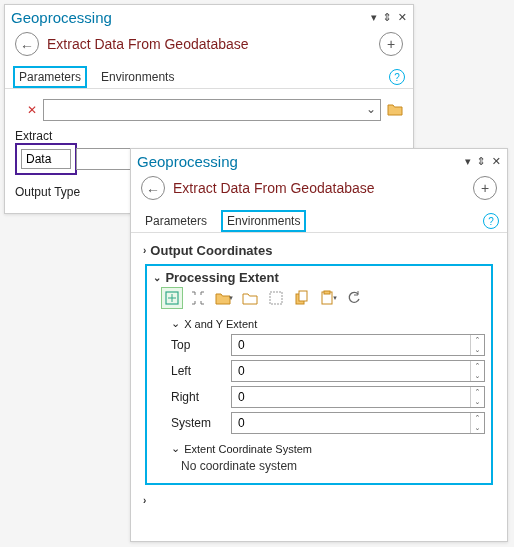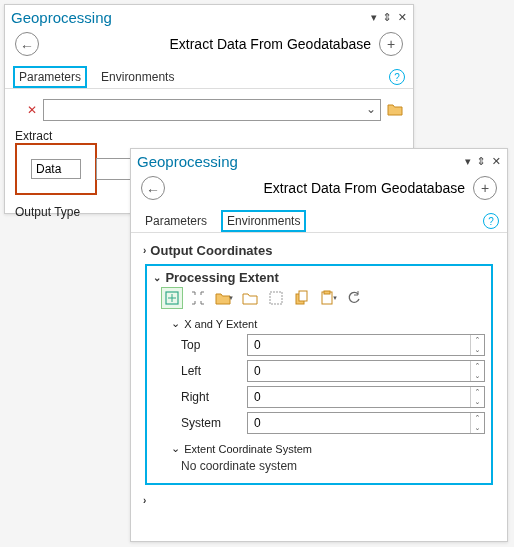--- a/index.html
+++ b/index.html
@@ -6,49 +6,49 @@
 body { background: #f5f5f5; width: 514px; height: 547px; position: relative; }
 .pane { position: absolute; background: #fff; border: 1px solid #ccc; box-shadow: 0 1px 3px rgba(0,0,0,0.1); }
 .pane.back { left: 4px; top: 4px; width: 410px; height: 210px; }
 .pane.front { left: 130px; top: 148px; width: 378px; height: 394px; }
 .titlebar { display: flex; align-items: center; padding: 4px 6px 2px; }
 .title { color: #0078a8; font-size: 15px; font-weight: 400; flex: 1; }
 .win-icons { display: flex; gap: 6px; color: #444; font-size: 11px; }
 .win-icons span { cursor: pointer; }
 .header { display: flex; align-items: center; padding: 4px 10px 10px; gap: 8px; }
 .circ-btn { width: 24px; height: 24px; border: 1.5px solid #888; border-radius: 50%; display: flex; align-items: center; justify-content: center; cursor: pointer; font-size: 14px; color: #555; }
-.hdr-title { flex: 1; text-align: right; font-size: 14px; color: #000000; }
+.hdr-title { flex: 1; text-align: left; font-size: 14px; color: #7f1d1d; }
 .tabs { display: flex; align-items: center; padding: 0 8px; border-bottom: 1px solid #ddd; }
 .tab { padding: 4px 6px; font-size: 12px; color: #333; cursor: pointer; margin-right: 8px; }
 .tab.hl { border: 2px solid #00aee6; padding: 2px 4px; }
 .tabs .spacer { flex: 1; }
 .help { width: 16px; height: 16px; border: 1.5px solid #00aee6; color: #00aee6; border-radius: 50%; display: flex; align-items: center; justify-content: center; font-size: 10px; cursor: pointer; }
 .body { padding: 6px 10px; font-size: 12px; color: #222; }
 .req { color: #c33; }
 .caret-circle { display: inline-flex; width: 14px; height: 14px; border: 1px solid #888; border-radius: 50%; align-items: center; justify-content: center; font-size: 8px; margin-left: 4px; vertical-align: middle; }
 .ds-row { display: flex; align-items: center; gap: 6px; margin: 4px 0 8px 12px; }
 .red-x { color: #c33; font-size: 12px; }
 .combo { flex: 1; height: 22px; border: 1px solid #999; position: relative; background: #fff; }
 .combo::after { content: "⌄"; position: absolute; right: 4px; top: 2px; color: #555; font-size: 12px; }
 .folder-icon svg { width: 16px; height: 14px; }
 .lbl { margin-top: 4px; }
 .val-input { border: 1px solid #999; height: 22px; padding: 2px 4px; font-size: 12px; margin-top: 2px; width: 100%; }
-.val-hl { display: inline-block; border: 2px solid #c2410c; padding: 14px; }
+.val-hl { display: inline-block; border: 2px solid #4c1d95; padding: 4px; }
 .val-hl input { border: 1px solid #999; height: 20px; padding: 2px 4px; font-size: 12px; width: 50px; }
 .out-type { margin-top: 6px; padding-top: 4px; }
 .section-hdr { padding: 4px 2px; font-size: 13px; font-weight: 600; color: #333; cursor: pointer; display: flex; align-items: center; gap: 4px; }
 .sec-caret { font-size: 10px; }
 .proc-ext { border: 2px solid #00aee6; margin: 2px 4px 6px; padding: 4px 6px 8px; }
 .extent-label { font-size: 12px; margin: 4px 0 6px 8px; }
 .toolbar { display: flex; gap: 4px; margin-left: 8px; align-items: center; }
 .tb-btn { width: 22px; height: 22px; border: 1px solid transparent; display: flex; align-items: center; justify-content: center; cursor: pointer; }
 .tb-btn.active { border-color: #8c8; background: #eaf8ea; }
 .tb-btn svg { width: 16px; height: 16px; }
 .sub-hdr { font-size: 11px; margin: 8px 0 4px 18px; display: flex; align-items: center; gap: 4px; }
-.coord-row { display: flex; align-items: center; margin: 4px 0 4px 28px; gap: 16px; }
+.coord-row { display: flex; align-items: center; margin: 4px 0 4px 18px; gap: 10px; }
 .coord-lbl { width: 50px; font-size: 12px; }
 .spinbox { flex: 1; display: flex; height: 22px; border: 1px solid #999; }
 .spinbox input { flex: 1; border: none; padding: 0 6px; font-size: 12px; outline: none; }
 .spin-btns { width: 14px; display: flex; flex-direction: column; border-left: 1px solid #ccc; }
 .spin-btns span { flex: 1; font-size: 7px; text-align: center; color: #555; cursor: pointer; line-height: 9px; }
 .no-cs { font-size: 12px; margin: 4px 0 2px 28px; color: #333; }
 </style>
 </head>
 <body>
 

